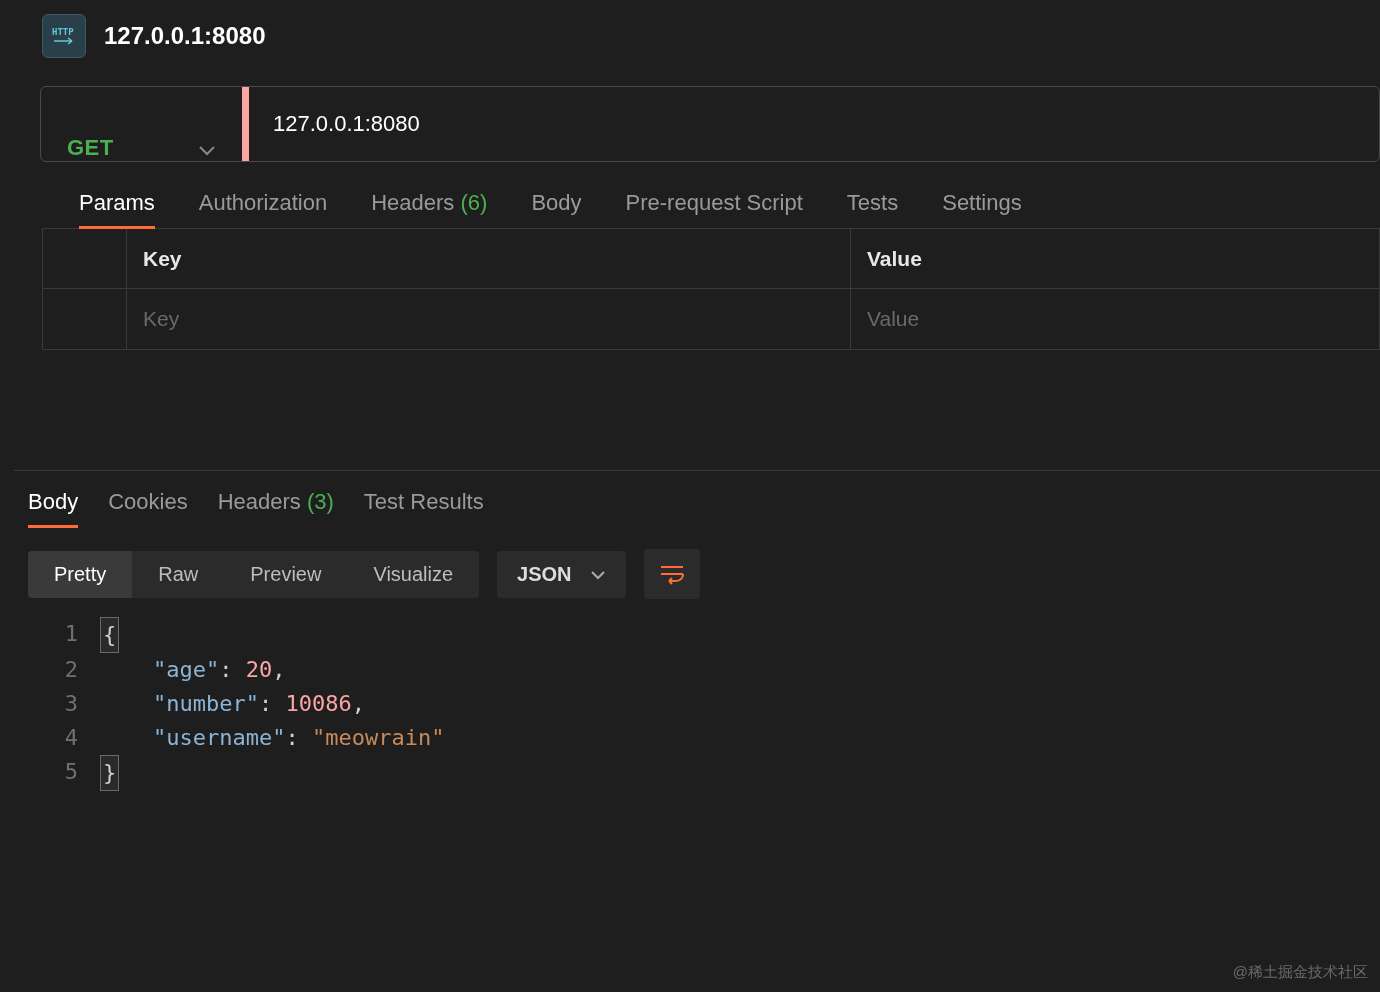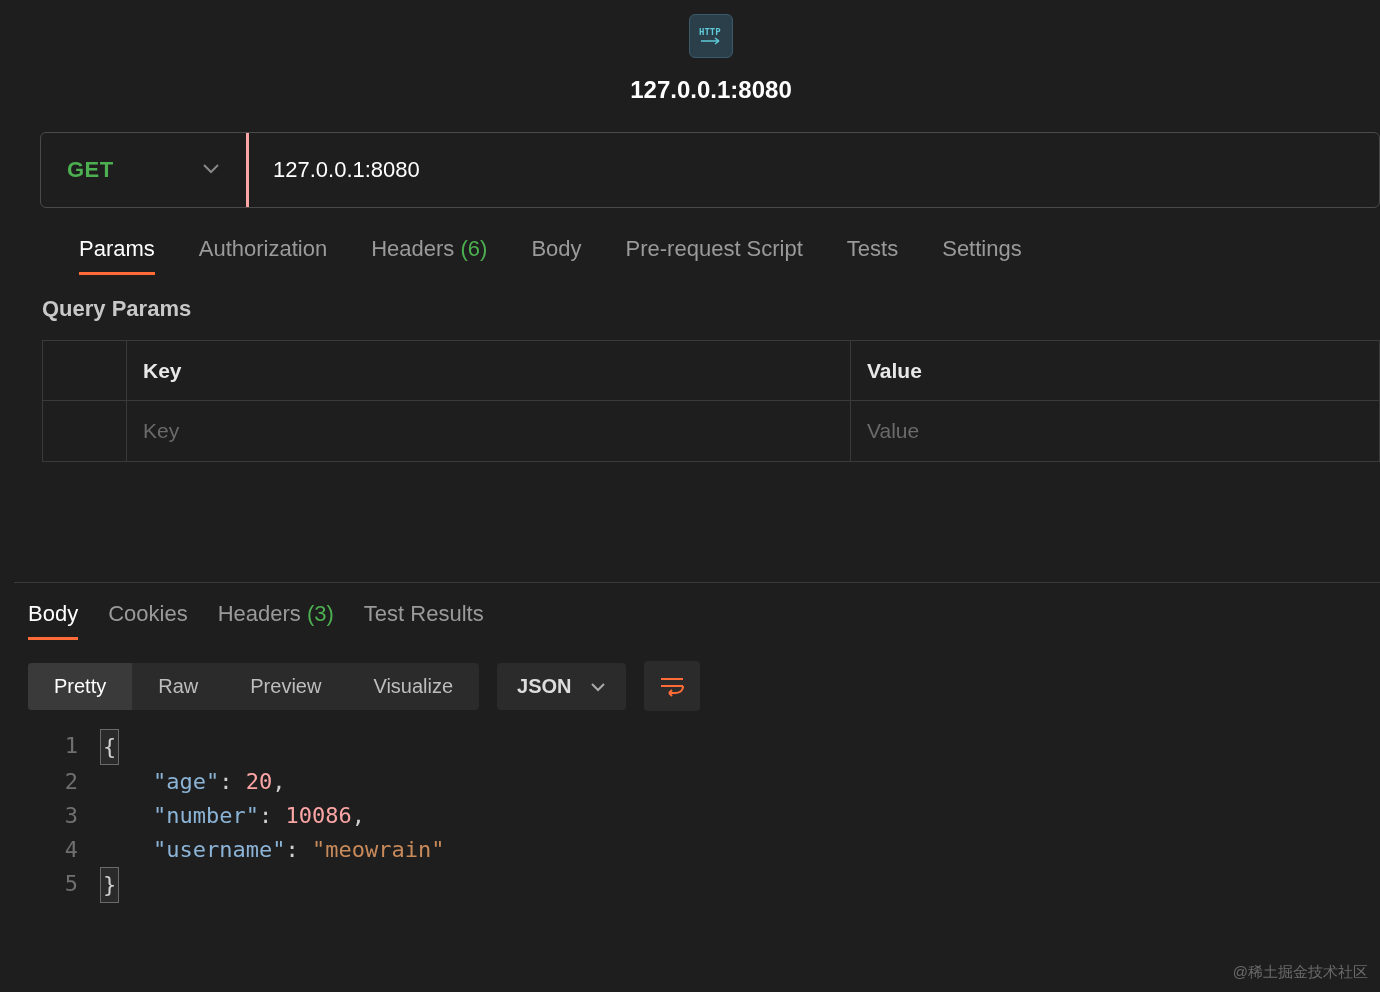--- a/index.html
+++ b/index.html
@@ -16,21 +16,20 @@
     padding-left: 14px;
     height: 100%;
     display: flex;
     flex-direction: column;
   }
   .title-row {
     display: flex;
     align-items: center;
     gap: 18px;
     padding: 14px 0 28px 28px;
-    flex-direction: column;
   }
   .http-badge {
     width: 44px;
     height: 44px;
     background: #2a3f4a;
     border: 1px solid #3a5a6a;
     border-radius: 6px;
     display: flex;
     align-items: center;
     justify-content: center;
@@ -44,25 +43,25 @@
   .request-row {
     display: flex;
     border: 1px solid #4a4a4a;
     border-radius: 6px;
     margin-left: 26px;
     height: 76px;
     align-items: stretch;
   }
   .method-select {
     display: flex;
-    align-items: center;
+    align-items: flex-end;
     justify-content: space-between;
     padding: 0 26px;
     width: 208px;
-    border-right: 3px solid #fca5a5;
+    border-right: 7px solid #fca5a5;
     cursor: pointer;
   }
   .method-label {
     color: #4caf50;
     font-weight: 700;
     font-size: 22px;
     letter-spacing: 0.5px;
   }
   .chevron { color: #888; }
   .url-input {
@@ -270,21 +269,20 @@
     <div class="req-tab">
       <span>Headers</span>
       <span class="count">(6)</span>
     </div>
     <div class="req-tab">Body</div>
     <div class="req-tab">Pre-request Script</div>
     <div class="req-tab">Tests</div>
     <div class="req-tab">Settings</div>
   </div>
 
-  <div class="section-title">Query Params</div>
 
   <div class="params-table">
     <div class="pt-header">
       <div class="pt-cell pt-checkbox"></div>
       <div class="pt-cell pt-key">Key</div>
       <div class="pt-cell pt-value">Value</div>
     </div>
     <div class="pt-row">
       <div class="pt-cell pt-checkbox"></div>
       <div class="pt-cell pt-key">

